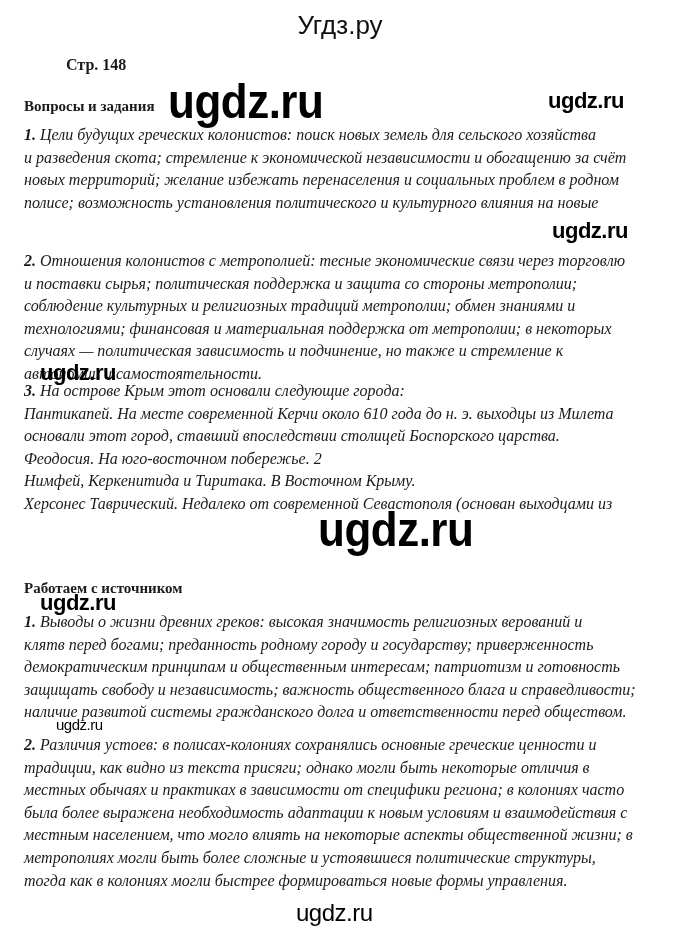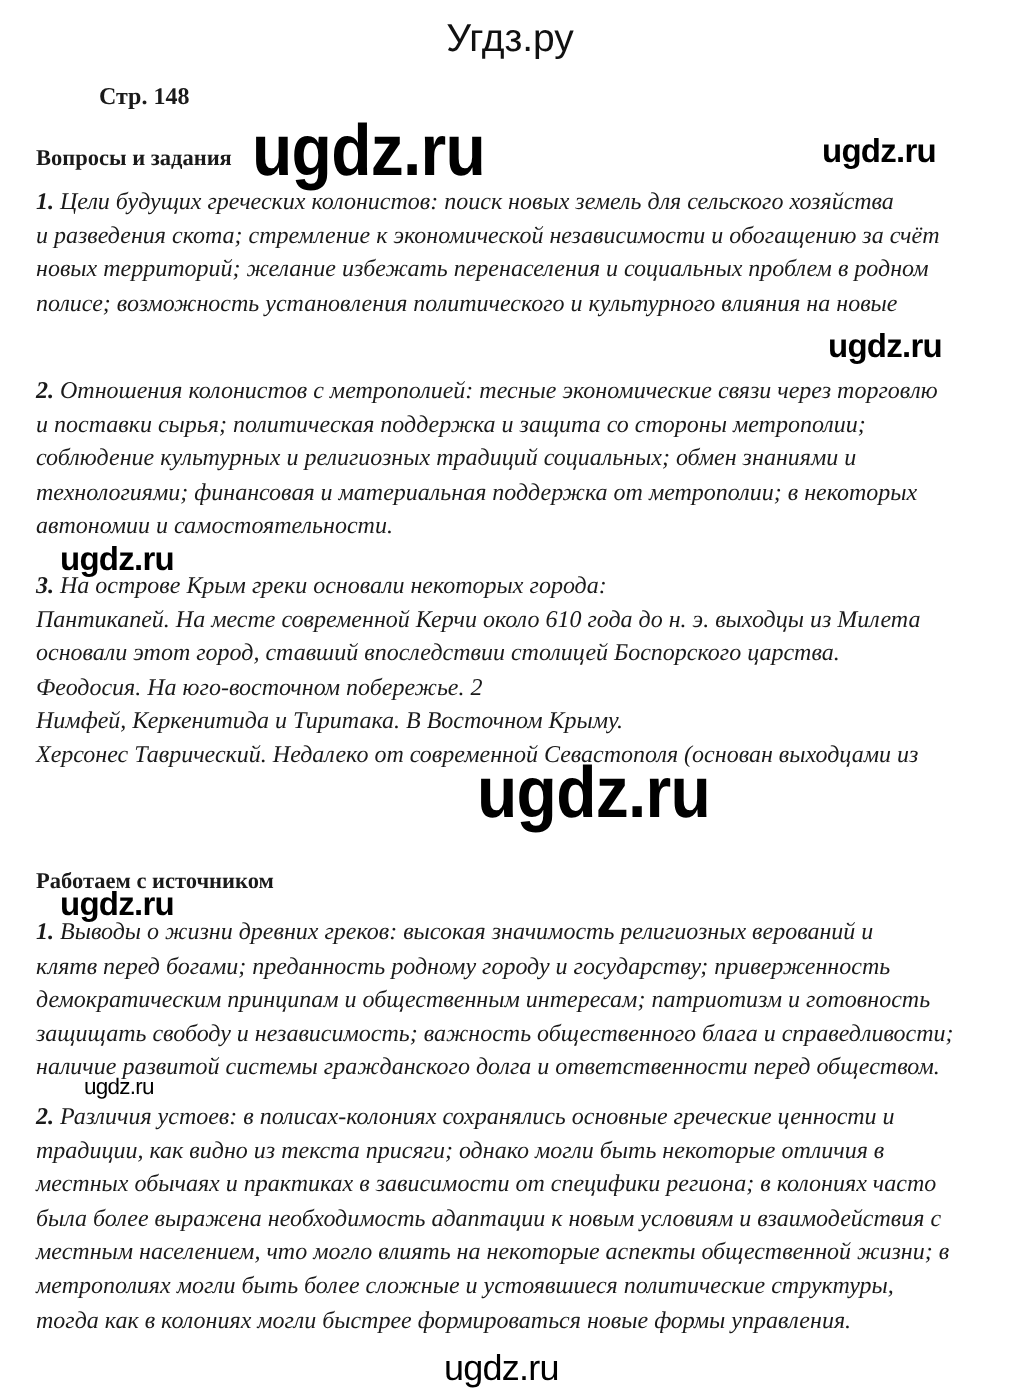--- a/index.html
+++ b/index.html
@@ -31,27 +31,28 @@
 <div class="para" style="top:124px;">
   <span class="line"><span class="num">1.</span> <span>Цели будущих греческих колонистов: поиск новых земель для сельского хозяйства</span></span>
   <span class="line">и разведения скота; стремление к экономической независимости и обогащению за счёт</span>
   <span class="line">новых территорий; желание избежать перенаселения и социальных проблем в родном</span>
   <span class="line">полисе; возможность установления политического и культурного влияния на новые</span>
 </div>
 
 <div class="para" style="top:250px;">
   <span class="line"><span class="num">2.</span> <span>Отношения колонистов с метрополией: тесные экономические связи через торговлю</span></span>
   <span class="line">и поставки сырья; политическая поддержка и защита со стороны метрополии;</span>
-  <span class="line">соблюдение культурных и религиозных традиций социальных; обмен знаниями и</span>
+  <span class="line">соблюдение культурных и религиозных традиций метрополии; обмен знаниями и</span>
   <span class="line">технологиями; финансовая и материальная поддержка от метрополии; в некоторых</span>
+  <span class="line">случаях — политическая зависимость и подчинение, но также и стремление к</span>
   <span class="line">автономии и самостоятельности.</span>
 </div>
 
 <div class="para" style="top:380px;">
-  <span class="line"><span class="num">3.</span> <span>На острове Крым греки основали некоторых города:</span></span>
+  <span class="line"><span class="num">3.</span> <span>На острове Крым этот основали следующие города:</span></span>
   <span class="line">Пантикапей. На месте современной Керчи около 610 года до н. э. выходцы из Милета</span>
   <span class="line">основали этот город, ставший впоследствии столицей Боспорского царства.</span>
   <span class="line">Феодосия. На юго-восточном побережье. 2</span>
   <span class="line">Нимфей, Керкенитида и Тиритака. В Восточном Крыму.</span>
   <span class="line">Херсонес Таврический. Недалеко от современной Севастополя (основан выходцами из</span>
 </div>
 
 <div class="section-heading" style="top:580px;">Работаем с источником</div>
 
 <div class="para" style="top:611px;">

